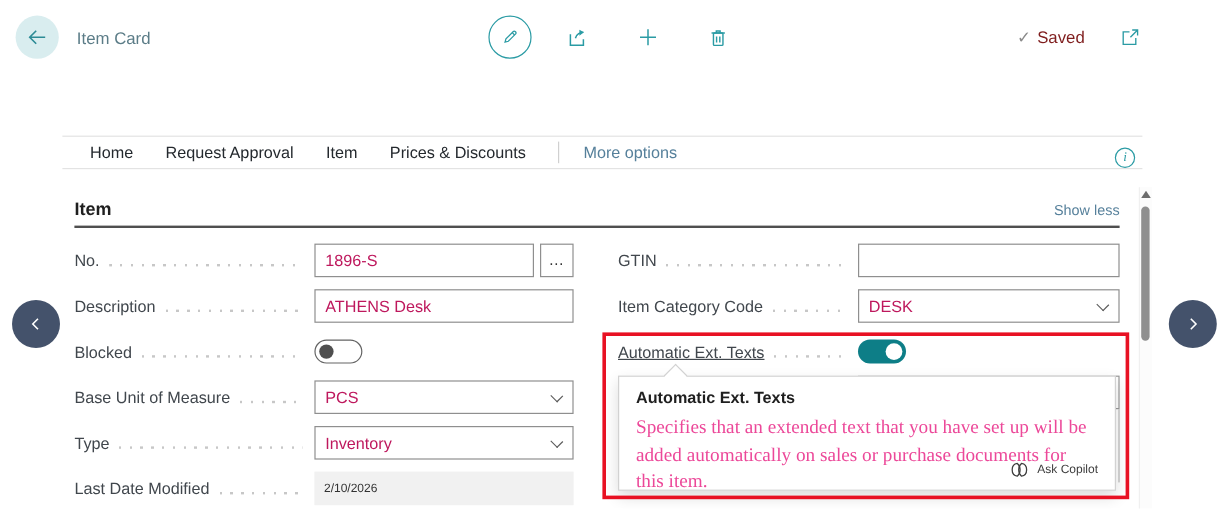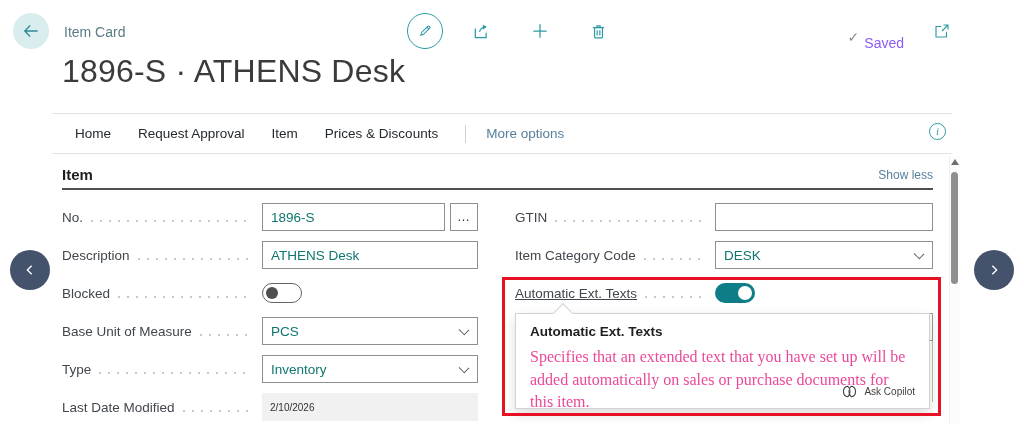--- a/index.html
+++ b/index.html
@@ -16,30 +16,30 @@
   }
   .page-type { position:absolute; left:64px; top:24px; font-size:14px; color:#5b7c87; }
   .icon-teal { color:#2a9ba4; }
   .edit-circle {
     position:absolute; left:407px; top:13px; width:36px; height:36px;
     border-radius:50%; border:1px solid #2a9ba4; display:flex; align-items:center; justify-content:center;
   }
   .topbar-icon { position:absolute; top:21px; width:20px; height:20px; display:flex; align-items:center; justify-content:center; }
   .saved { position:absolute; top:23px; right:120px; display:flex; align-items:center; gap:5px; font-size:14px; }
   .saved .check { color:#8a8a8a; font-size:14px; }
-  .saved .saved-label { color:#8b5cf6;margin-top:12px; }
+  .saved .saved-label { color:#7f1d1d; }
   .popout { right:72px; }
   
   .page-title {
     position:absolute; left:62px; top:53px; font-size:32px; font-weight:300;
     color:#3b3b3b; letter-spacing:0.2px;
   }
   
   .action-bar {
-    position:absolute; left:52px; top:113px; width:900px; height:41px;
+    position:absolute; left:52px; top:113px; width:900px; height:28px;
     border-top:1px solid #e3e3e3; border-bottom:1px solid #e3e3e3;
     display:flex; align-items:center; padding-left:23px; font-size:13.5px;
   }
   .action-item { margin-right:27px; color:#24292e; cursor:pointer; white-space:nowrap; }
   .action-divider { width:1px; height:18px; background:#d0d0d0; margin:0 20px 0 0; }
   .more-options { color:#56809b; cursor:pointer; }
   .info-circle {
     position:absolute; right:6px; top:9px; width:17px; height:17px; border-radius:50%;
     border:1.4px solid #2a9ba4; color:#2a9ba4; font-size:11px; line-height:14px;
     text-align:center; font-style:italic; font-family:"Liberation Serif", serif; cursor:pointer;
@@ -59,21 +59,21 @@
   .field-row { display:flex; align-items:center; height:28px; margin-bottom:10px; }
   .field-label { font-size:13.5px; color:#41474d; white-space:nowrap; flex:none; }
   .leader {
     flex:1; height:2px; margin:0 10px 0 8px; align-self:center; margin-top:8px;
     background:repeating-linear-gradient(to right,#c7c7c7 0 2px,transparent 2px 9px);
   }
   .ctl { flex:none; width:216px; display:flex; align-items:center; }
   .col-right .ctl { width:218px; }
   .bc-input {
     width:100%; height:28px; border:1px solid #8f8f8f; background:#fff;
-    font-family:inherit; font-size:13.5px; color:#0f766e; padding:0 8px; outline:none;
+    font-family:inherit; font-size:13.5px; color:#be185d; padding:0 8px; outline:none;
   }
   .with-assist .bc-input { width:183px; }
   .assist-btn {
     width:28px; height:28px; margin-left:5px; border:1px solid #8f8f8f; background:#fff;
     font-size:13px; color:#333; letter-spacing:1px; cursor:pointer; line-height:24px;
   }
   .dropdown { position:relative; width:100%; }
   .dropdown .bc-input { padding-right:26px; width:100%; }
   .chevron-down {
     position:absolute; right:10px; top:9px; width:8px; height:8px;
@@ -190,21 +190,20 @@
   </div>
   <div class="topbar-icon icon-teal popout" style="right:72px; left:auto;">
     <span>
       <svg width="18" height="18" viewBox="0 0 24 24" fill="none" stroke="currentColor" stroke-width="1.5">
           <path d="M18 13v7H4V6h7"></path>
           <path d="M14 4h6v6M20 4l-8 8"></path>
         </svg>
     </span>
   </div>
 
-  <div class="page-title">1896-S · ATHENS Desk</div>
 
   <div class="action-bar">
     <span class="action-item">Home</span>
     <span class="action-item">Request Approval</span>
     <span class="action-item">Item</span>
     <span class="action-item">Prices &amp; Discounts</span>
     <span class="action-divider"></span>
     <span class="more-options">More options</span>
     <span class="info-circle">i</span>
   </div>

